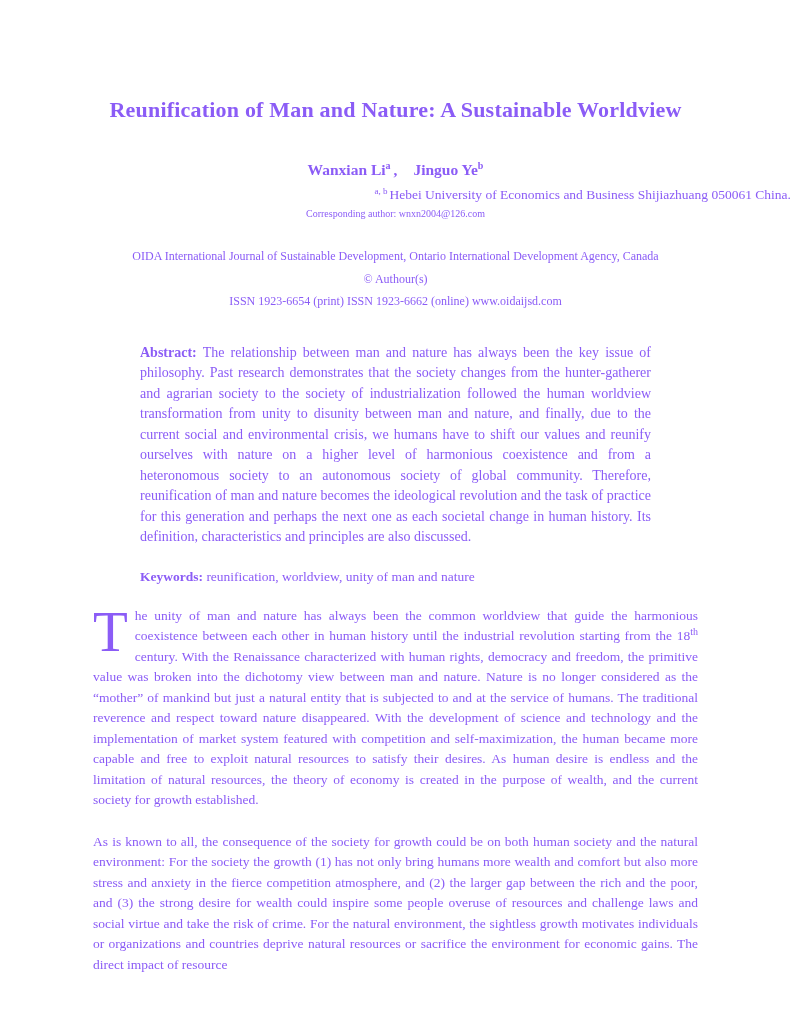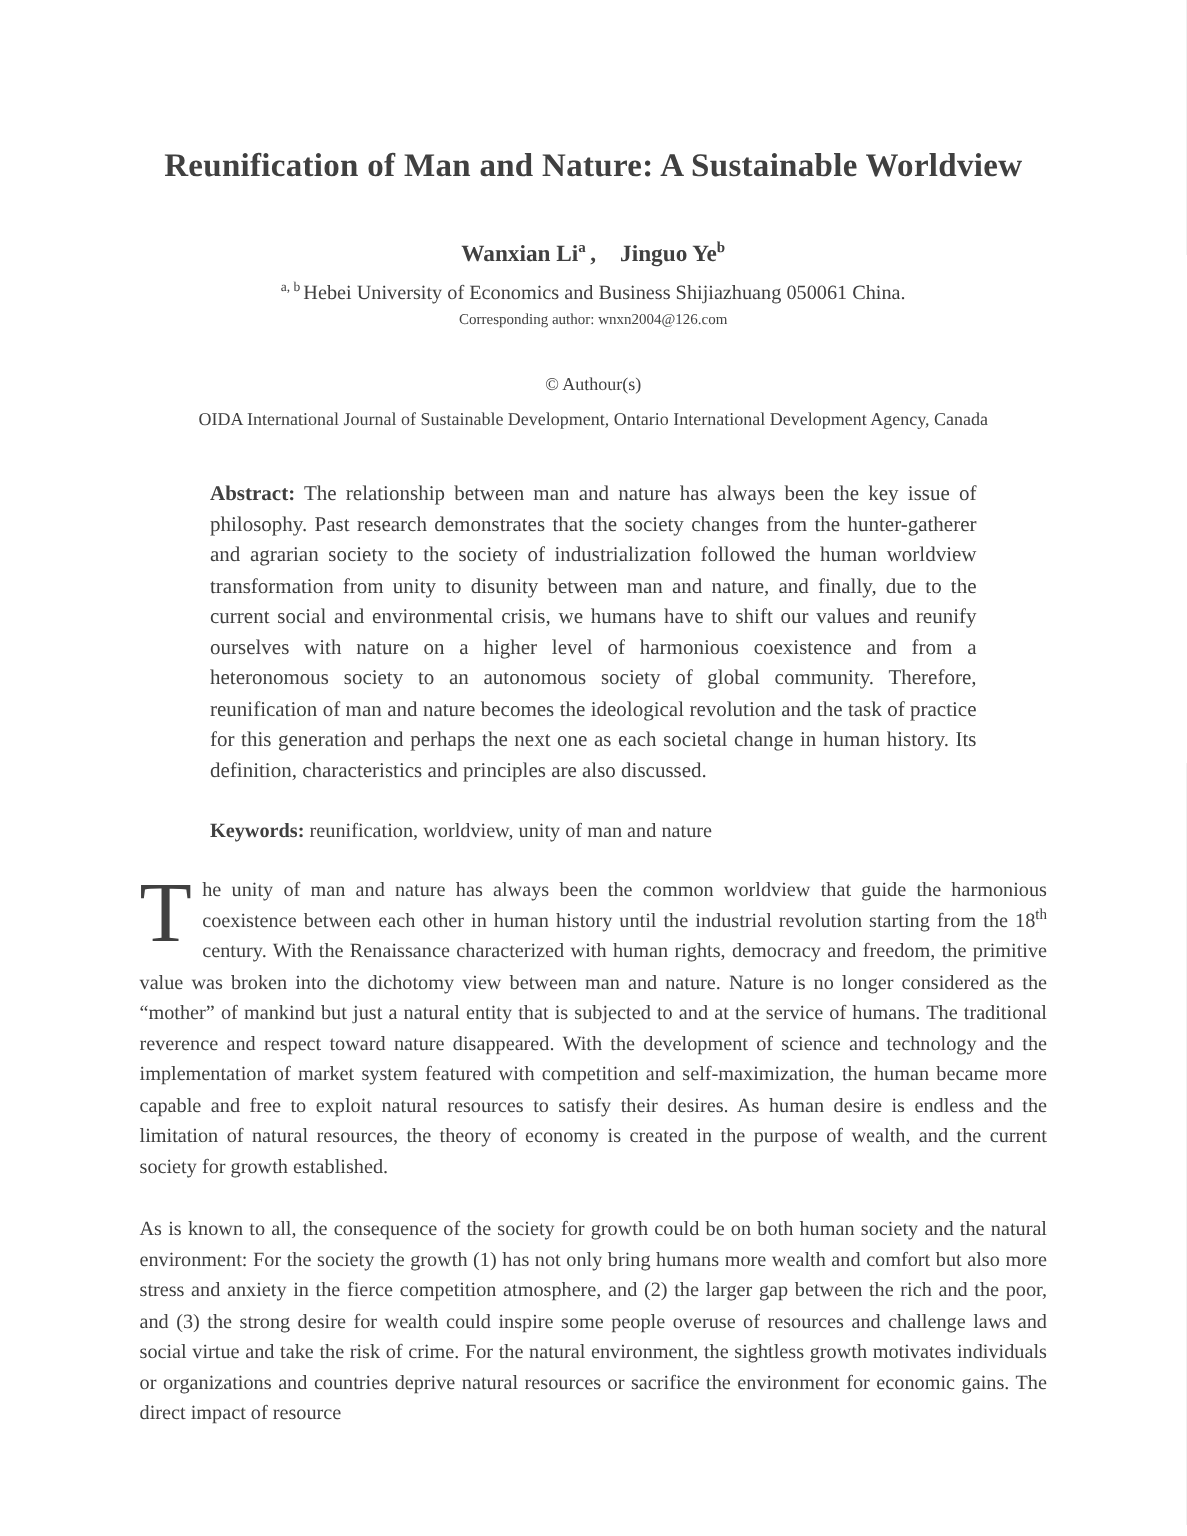--- a/index.html
+++ b/index.html
@@ -7,21 +7,21 @@
     padding: 0;
     background: #e8e8e8;
   }
   .page {
     position: relative;
     width: 791px;
     height: 1024px;
     margin: 0 auto;
     background: #ffffff;
     font-family: "Liberation Serif", "DejaVu Serif", serif;
-    color: #404040;
+    color: #8b5cf6;
     overflow: hidden;
     box-sizing: border-box;
     padding-top: 97px;
   }
   .paper-title {
     text-align: center;
     font-size: 22px;
     font-weight: bold;
     letter-spacing: 0.2px;
   }
@@ -35,21 +35,21 @@
     font-size: 10px;
     vertical-align: super;
     line-height: 0;
   }
   .author-sep {
     margin-left: 3px;
     margin-right: 16px;
   }
   .affiliation {
     margin-top: 8px;
-    text-align: center;
+    text-align: right;
     font-size: 13.5px;
   }
   .affiliation .sup { font-size: 9px; margin-right: 2px; }
   .corresponding {
     margin-top: 5px;
     text-align: center;
     font-size: 10px;
   }
   .publisher-block {
     margin-top: 26px;
@@ -107,22 +107,23 @@
     <span>Wanxian Li</span><span class="sup">a</span><span class="author-sep">,</span><span>Jinguo Ye</span><span class="sup">b</span>
   </div>
 
   <div class="affiliation">
     <span class="sup">a, b</span><span>Hebei University of Economics and Business Shijiazhuang 050061 China.</span>
   </div>
 
   <div class="corresponding">Corresponding author: wnxn2004@126.com</div>
 
   <div class="publisher-block">
+    <div>OIDA International Journal of Sustainable Development, Ontario International Development Agency, Canada</div>
     <div>© Authour(s)</div>
-    <div>OIDA International Journal of Sustainable Development, Ontario International Development Agency, Canada</div>
+    <div>ISSN 1923-6654 (print) ISSN 1923-6662 (online) www.oidaijsd.com</div>
   </div>
 
   <div class="content">
 
     <div class="abstract-section">
       <span class="abstract-label">Abstract:</span><span> The relationship between man and nature has always been the key issue of philosophy. Past research demonstrates that the society changes from the hunter-gatherer and agrarian society to the society of industrialization followed the human worldview transformation from unity to disunity between man and nature, and finally, due to the current social and environmental crisis, we humans have to shift our values and reunify ourselves with nature on a higher level of harmonious coexistence and from a heteronomous society to an autonomous society of global community. Therefore, reunification of man and nature becomes the ideological revolution and the task of practice for this generation and perhaps the next one as each societal change in human history. Its definition, characteristics and principles are also discussed.</span>
     </div>
 
     <div class="keywords-line">
       <span class="keywords-label">Keywords:</span><span> reunification, worldview, unity of man and nature</span>

